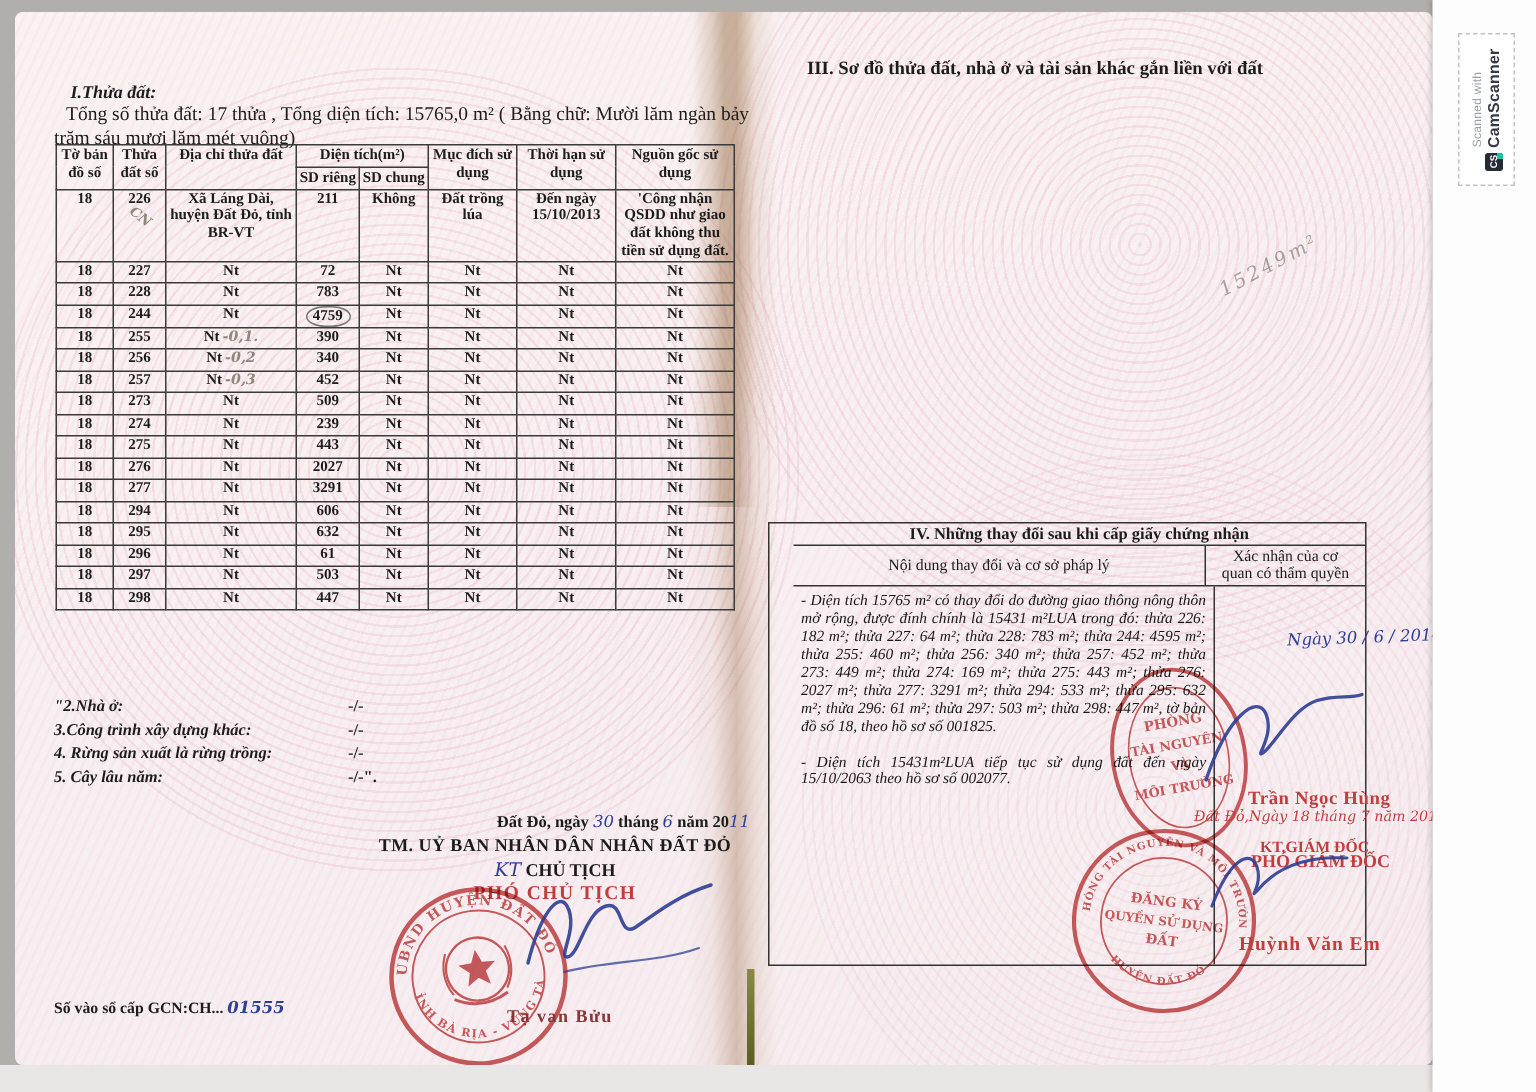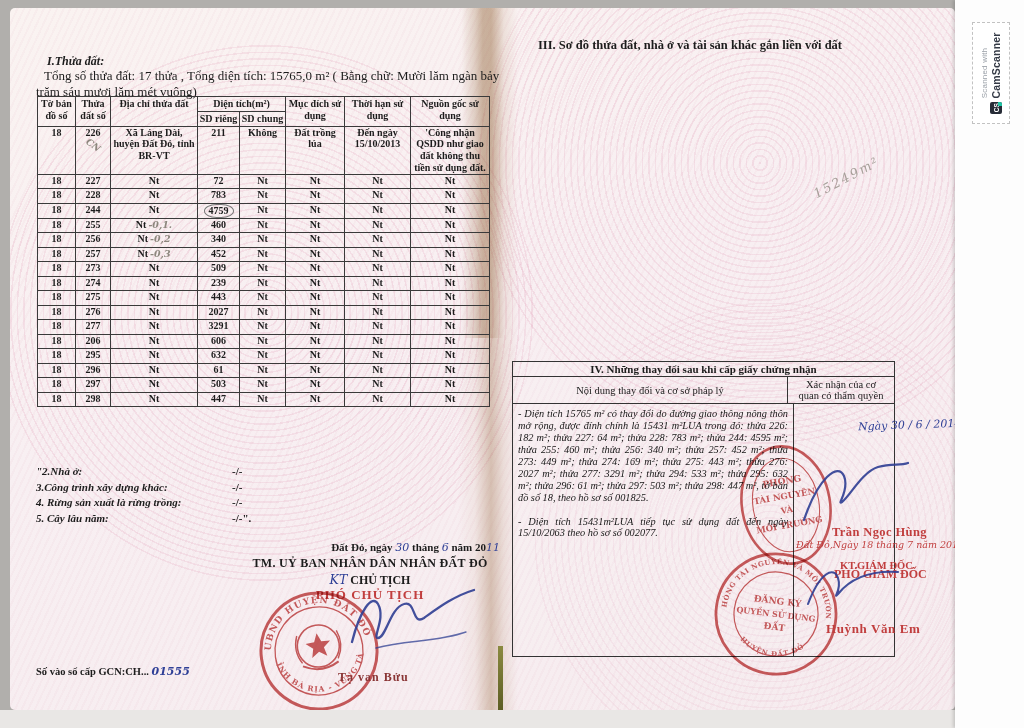--- a/index.html
+++ b/index.html
@@ -60,21 +60,21 @@
   td.longtext{text-align:left;padding:1px 3px;}
   .circled{display:inline-block;border:1.4px solid #777;border-radius:50%/60%;padding:0 4px;}
   .pencil-note{font-size:9.5px;margin-left:2px;}
   .pencil-cn{display:block;font-size:9px;transform:rotate(38deg);margin-top:2px;}
   
   #notes{position:absolute;left:26px;top:457px;width:330px;}
   .note-row{position:relative;height:15.5px;font-size:11px;}
   .note-label{font-weight:bold;font-style:italic;color:#1c1c1c;}
   .note-value{position:absolute;left:196px;top:0;color:#1c1c1c;font-weight:bold;}
   
-  #iv-table{position:absolute;left:502px;top:353px;width:381px;border:1.7px solid #333;background:rgba(255,255,255,0.06);}
+  #iv-table{position:absolute;left:502px;top:340px;width:381px;border:1.7px solid #333;background:rgba(255,255,255,0.06);padding-left:16px;}
   #iv-title{border-bottom:1.2px solid #333;text-align:center;font-weight:bold;font-size:11px;padding:1px 0;color:#1c1c1c;}
   #iv-head{display:flex;border-bottom:1.4px solid #333;}
   #iv-h1{width:270px;border-right:1.2px solid #333;display:flex;align-items:center;justify-content:center;font-size:10.5px;color:#1c1c1c;padding:2px;}
   #iv-h2{flex:1;text-align:center;font-size:10.5px;color:#1c1c1c;padding:2px 8px;}
   #iv-body{display:flex;height:252px;font-style:italic;}
   #iv-b1{width:270px;border-right:1.2px solid #333;padding:4px 5px 0 5px;}
   #iv-b2{flex:1;position:relative;}
   .iv-para{font-size:10.3px;line-height:1.16;text-align:justify;color:#161616;margin:0 0 12px 0;}
   
   .stamp{mix-blend-mode:multiply;opacity:.82;}
@@ -159,21 +159,21 @@
           <td><span class="circled">4759</span></td>
           <td>Nt</td>
           <td>Nt</td>
           <td>Nt</td>
           <td>Nt</td>
         </tr>
         <tr>
           <td>18</td>
           <td>255</td>
           <td>Nt<span class="pencil pencil-note">-0,1.</span></td>
-          <td>460</td>
+          <td>390</td>
           <td>Nt</td>
           <td>Nt</td>
           <td>Nt</td>
           <td>Nt</td>
         </tr>
         <tr>
           <td>18</td>
           <td>256</td>
           <td>Nt<span class="pencil pencil-note">-0,2</span></td>
           <td>340</td>
@@ -237,21 +237,21 @@
           <td>277</td>
           <td>Nt</td>
           <td>3291</td>
           <td>Nt</td>
           <td>Nt</td>
           <td>Nt</td>
           <td>Nt</td>
         </tr>
         <tr>
           <td>18</td>
-          <td>206</td>
+          <td>294</td>
           <td>Nt</td>
           <td>606</td>
           <td>Nt</td>
           <td>Nt</td>
           <td>Nt</td>
           <td>Nt</td>
         </tr>
         <tr>
           <td>18</td>
           <td>295</td>

